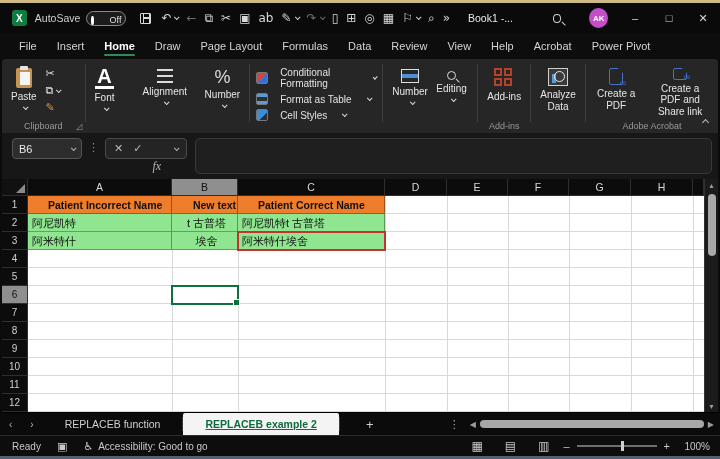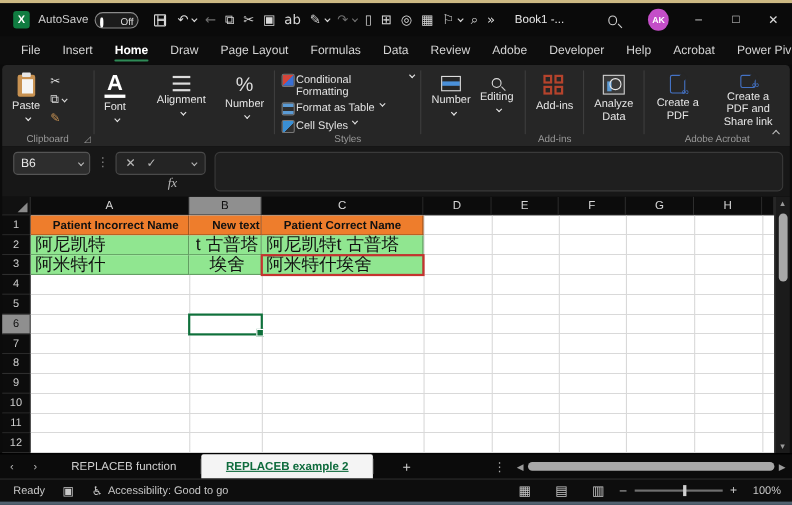--- a/index.html
+++ b/index.html
@@ -58,21 +58,21 @@
   .smallcol{display:flex;flex-direction:column;justify-content:flex-start;gap:4px;padding-top:3px;}
   .sbtn{display:flex;align-items:center;font-size:11px;color:#dcdcdc;font-family:"DejaVu Sans",sans-serif;}
   .clip{position:relative;width:16px;height:20px;background:#c89252;border-radius:2px;margin-top:2px;}
   .clip::before{content:"";position:absolute;left:4px;top:-2px;width:8px;height:4px;background:#e6e6e6;border-radius:1px;}
   .clip::after{content:"";position:absolute;left:4px;top:4px;width:10px;height:13px;background:#f5f5f5;}
   .fontA{font-size:20px;font-weight:bold;color:#fff;line-height:1;border-bottom:3px solid #fff;padding:0 2px;}
   .alignico{width:16px;height:14px;border-top:2px solid #dcdcdc;border-bottom:2px solid #dcdcdc;
     background:linear-gradient(#dcdcdc,#dcdcdc) center/100% 2px no-repeat;margin-top:3px;}
   .numico{font-size:18px;color:#dcdcdc;line-height:1;margin-top:2px;}
   .styles-rows{display:flex;flex-direction:column;gap:2px;padding-top:2px;}
-  .stylerow{display:flex;gap:1px;font-size:10px;color:#e2e2e2;padding:1px 2px;}
+  .stylerow{display:flex;align-items:center;gap:12px;font-size:10px;color:#e2e2e2;padding:1px 2px;}
   .sticon{width:12px;height:12px;border-radius:2px;flex:none;}
   .sticon.cf{background:linear-gradient(135deg,#d4453a 50%,#3a6fd4 50%);border:1px solid #777;}
   .sticon.ft{background:linear-gradient(#5b9bd5 33%,#2f2f2f 33%,#2f2f2f 66%,#5b9bd5 66%);border:1px solid #777;}
   .sticon.cs{background:linear-gradient(135deg,#3a8fd4 60%,#2f2f2f 60%);border:1px solid #777;}
   .cellsico{width:18px;height:14px;border:1px solid #dcdcdc;background:
     linear-gradient(#4a90d9,#4a90d9) 0 50%/100% 4px no-repeat;margin-top:3px;}
   .addins-ico{width:20px;height:20px;display:grid;grid-template-columns:8px 8px;grid-template-rows:8px 8px;
     gap:2px;margin-top:2px;}
   .addins-ico span{border:2px solid #b5432c;}
   .analyze-ico{position:relative;width:20px;height:18px;border:1px solid #cfcfcf;background:#3a3a3a;margin-top:2px;}
@@ -113,21 +113,21 @@
       repeating-linear-gradient(to bottom, transparent 0 17px, #d9d9d9 17px 18px),
       linear-gradient(#d9d9d9,#d9d9d9),linear-gradient(#d9d9d9,#d9d9d9),linear-gradient(#d9d9d9,#d9d9d9),
       linear-gradient(#d9d9d9,#d9d9d9),linear-gradient(#d9d9d9,#d9d9d9),linear-gradient(#d9d9d9,#d9d9d9),
       linear-gradient(#d9d9d9,#d9d9d9),linear-gradient(#d9d9d9,#d9d9d9);
     background-repeat:repeat, no-repeat,no-repeat,no-repeat,no-repeat,no-repeat,no-repeat,no-repeat,no-repeat;
     background-size:auto, 1px 100%,1px 100%,1px 100%,1px 100%,1px 100%,1px 100%,1px 100%,1px 100%;
     background-position:0 0, 144px 0,210px 0,357px 0,419px 0,480px 0,541px 0,603px 0,665px 0;}
   .tcell{position:absolute;height:18px;line-height:18px;padding-left:4px;color:#111;overflow:hidden;white-space:nowrap;
     border-right:1px solid rgba(0,0,0,.35);border-bottom:1px solid rgba(0,0,0,.3);}
   .hdr-fill{background:var(--orange);font-weight:bold;font-size:10.5px;padding-left:20px;}
-  .grn-fill{background:var(--fillgreen);font-size:16px;}
+  .grn-fill{background:var(--fillgreen);font-size:11px;}
   .c-a{left:0;width:144px;} .c-b{left:144px;width:66px;text-align:center;} .c-c{left:210px;width:147px;}
   .r-1{top:0;} .r-2{top:18px;} .r-3{top:36px;}
   .redbox{position:absolute;left:209px;top:35px;width:149px;height:20px;border:2px solid var(--red);pointer-events:none;}
   .selbox{position:absolute;left:143px;top:89px;width:68px;height:20px;border:2px solid var(--selgreen);background:#fff;}
   .selbox::after{content:"";position:absolute;right:-3px;bottom:-3px;width:5px;height:5px;background:var(--selgreen);border:1px solid #fff;}
   .vscroll{position:absolute;right:0;top:0;width:14px;height:233px;background:#1b1b1b;border-left:1px solid #333;
     display:flex;flex-direction:column;align-items:center;color:#9a9a9a;font-size:7px;}
   .vthumb{width:8px;height:62px;background:#a8a8a8;border-radius:4px;margin-top:3px;}
   .varrow{height:12px;display:flex;align-items:center;}
 
@@ -207,22 +207,21 @@
   <div class="menubar">
     <div class="menu-tabs" id="menu-tabs">
         <span class="mtab">File</span>
         <span class="mtab">Insert</span>
         <span class="mtab active">Home</span>
         <span class="mtab">Draw</span>
         <span class="mtab">Page Layout</span>
         <span class="mtab">Formulas</span>
         <span class="mtab">Data</span>
         <span class="mtab">Review</span>
-        <span class="mtab">Adobe</span>
-        <span class="mtab">Developer</span>
+        <span class="mtab">View</span>
         <span class="mtab">Help</span>
         <span class="mtab">Acrobat</span>
         <span class="mtab">Power Pivot</span>
       </div>
 
   </div>
 
   <div class="ribbon">
     <div class="rgroup" style="width:86px;">
       <div class="bigbtn">
@@ -274,21 +273,20 @@
             <span class="sticon ft"></span>
             <span>Format as Table</span>
             <span class="chv"></span>
           </span>
           <span class="stylerow">
             <span class="sticon cs"></span>
             <span>Cell Styles</span>
             <span class="chv"></span>
           </span>
         </div>
-      <span class="grouplabel">Styles</span>
     </div>
     <div class="rsep"></div>
 
     <div class="rgroup" style="width:44px;">
       <div class="bigbtn">
         <span class="cellsico"></span>
         <span>Number</span>
         <span class="chv"></span>
       </div>
     </div>

